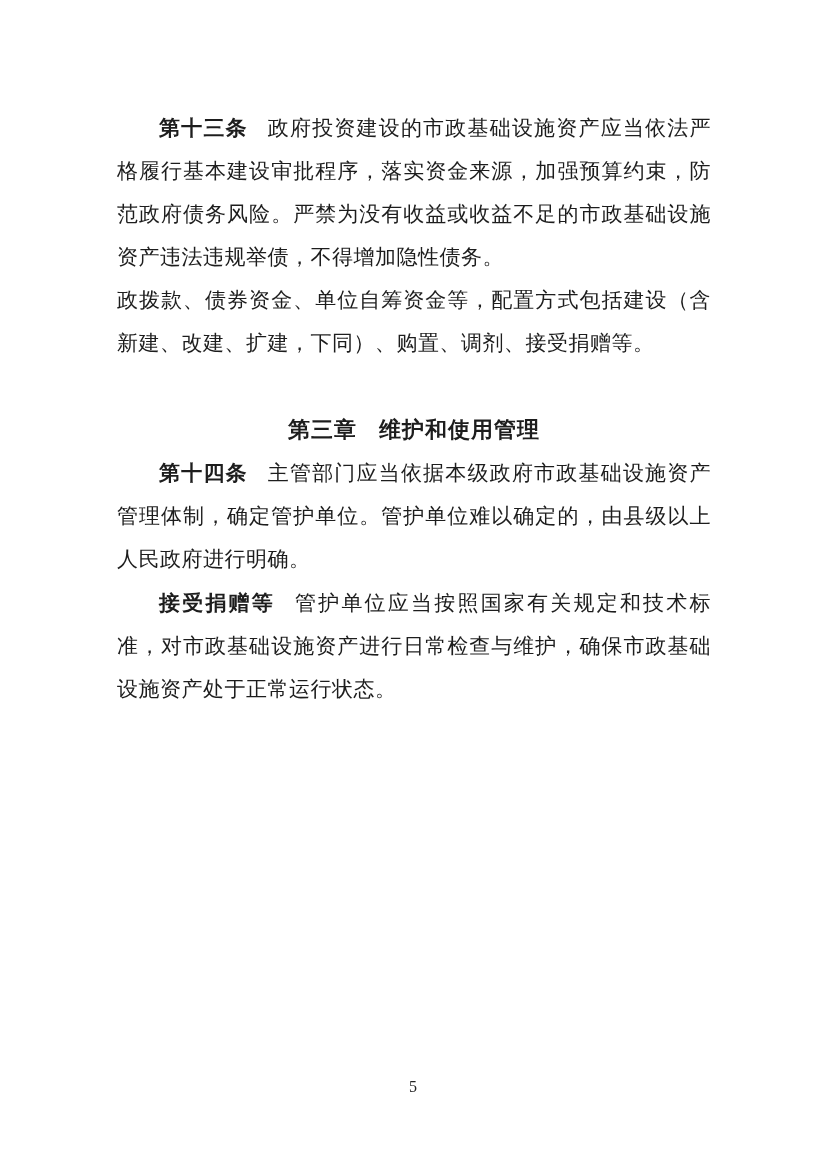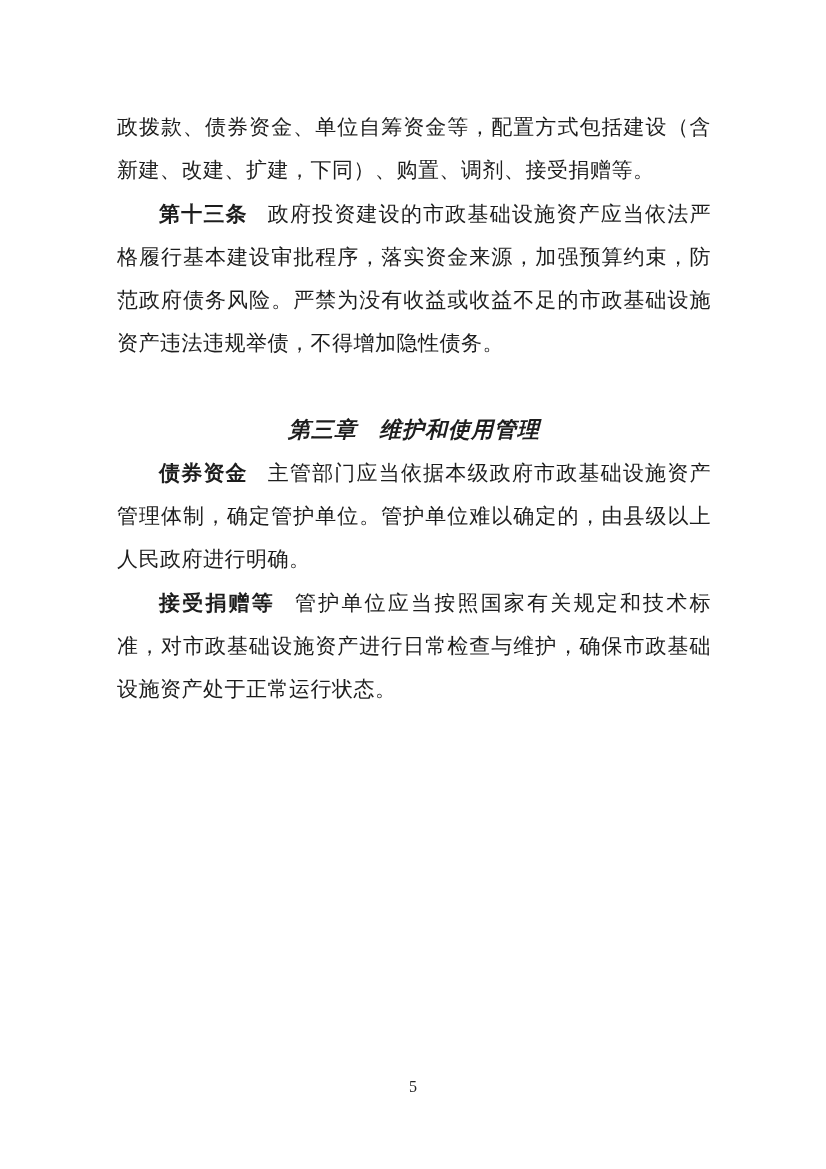--- a/index.html
+++ b/index.html
@@ -41,21 +41,20 @@
     font-style: normal;
   }
   .chapter-heading {
     margin: 43px 0 0 0;
     font-size: 22px;
     line-height: 43px;
     font-weight: bold;
     font-family: "Liberation Sans", "DejaVu Sans", sans-serif;
     text-align: center;
     letter-spacing: 1px;
-    font-style: italic;
   }
   .chapter-gap {
     display: inline-block;
     width: 1em;
   }
   .footer {
     position: absolute;
     left: 0;
     right: 0;
     top: 1076px;
@@ -65,29 +64,29 @@
     font-size: 16px;
     line-height: 22px;
     color: #222222;
   }
 </style>
 </head>
 <body>
 
 <div class="page">
   <main class="content" id="document-content">
+  <p class="para"><b class="article-label">第十三条</b><span class="para-text">政府投资建设的市政基础设施资产应当依法严格履行基本建设审批程序，落实资金来源，加强预算约束，防范政府债务风险。严禁为没有收益或收益不足的市政基础设施资产违法违规举债，不得增加隐性债务。</span></p>
+
   <p class="para cont"><span class="para-text">政拨款、债券资金、单位自筹资金等，配置方式包括建设（含新建、改建、扩建，下同）、购置、调剂、接受捐赠等。</span></p>
-
-  <p class="para"><b class="article-label">第十三条</b><span class="para-text">政府投资建设的市政基础设施资产应当依法严格履行基本建设审批程序，落实资金来源，加强预算约束，防范政府债务风险。严禁为没有收益或收益不足的市政基础设施资产违法违规举债，不得增加隐性债务。</span></p>
 
 
 
   <h2 class="chapter-heading"><span>第三章</span><span class="chapter-gap"></span><span>维护和使用管理</span></h2>
 
-  <p class="para"><b class="article-label">债券资金</b><span class="para-text">主管部门应当依据本级政府市政基础设施资产管理体制，确定管护单位。管护单位难以确定的，由县级以上人民政府进行明确。</span></p>
+  <p class="para"><b class="article-label">第十四条</b><span class="para-text">主管部门应当依据本级政府市政基础设施资产管理体制，确定管护单位。管护单位难以确定的，由县级以上人民政府进行明确。</span></p>
 
 
   <p class="para"><b class="article-label">接受捐赠等</b><span class="para-text">管护单位应当按照国家有关规定和技术标准，对市政基础设施资产进行日常检查与维护，确保市政基础设施资产处于正常运行状态。</span></p>
 </main>
   <div class="footer">
     <span class="page-number">5</span>
   </div>
 </div>
 
 </body></html>

